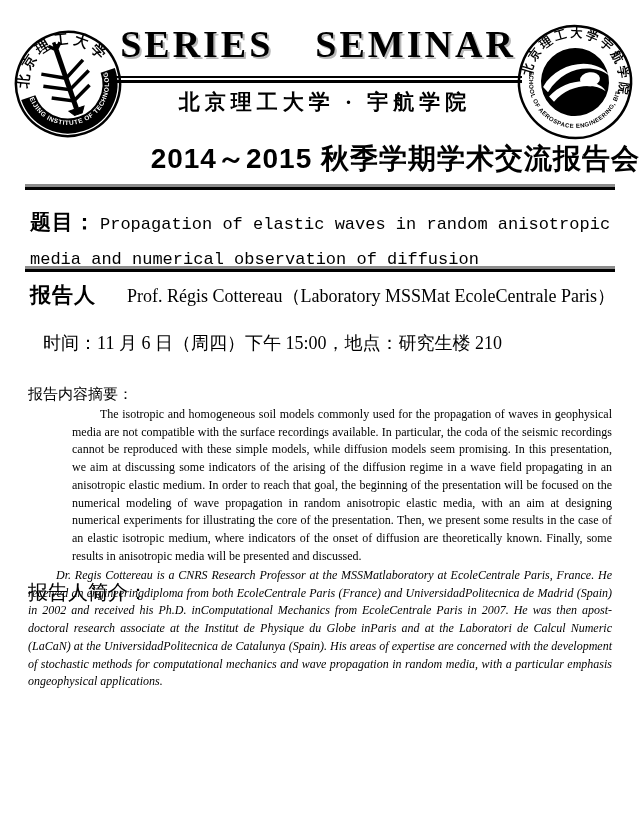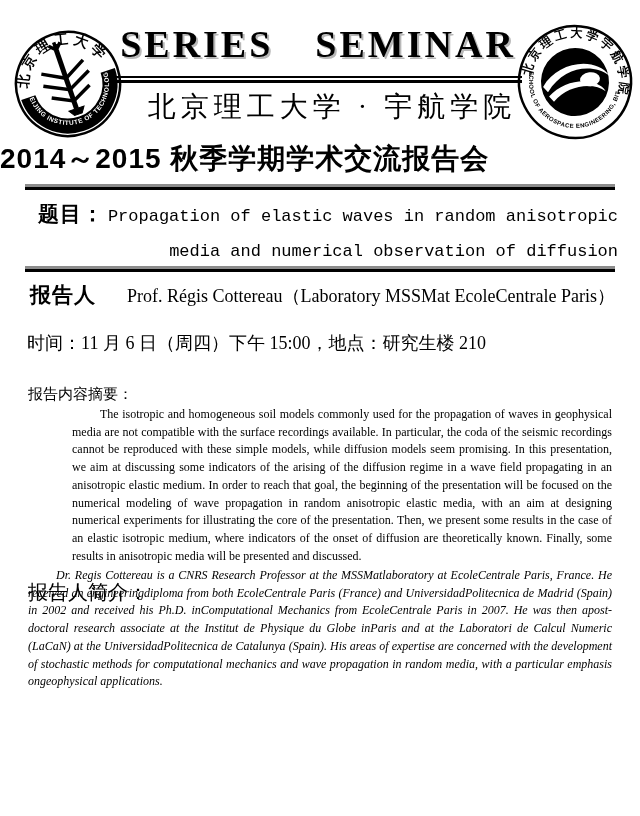--- a/index.html
+++ b/index.html
@@ -18,57 +18,57 @@
     font-family:"Liberation Serif", serif;font-weight:bold;
     font-size:38px;letter-spacing:3px;line-height:1.1;
     text-shadow:2px 2px 0 #b8b8b8;
     white-space:nowrap;
   }
   .double-rule{
     position:absolute;left:112px;width:410px;top:76px;
     height:2px;border-top:2px solid #000;border-bottom:3px solid #000;
   }
   .univ-line{
-    position:absolute;left:124px;width:416px;top:88px;
-    text-align:center;font-size:28px;letter-spacing:5px;
-    font-family:"Liberation Serif", serif;font-weight:400;
+    position:absolute;left:117px;width:416px;top:88px;
+    text-align:center;font-size:21px;letter-spacing:5px;
+    font-family:"Liberation Serif", serif;font-weight:700;
     white-space:nowrap;
   }
   .session-title{
-    position:absolute;left:0;width:640px;top:140px;text-align:left;
+    position:absolute;left:0;width:640px;top:140px;text-align:right;
     font-family:"Liberation Sans", sans-serif;font-weight:bold;
     font-size:28px;letter-spacing:1px;white-space:nowrap;
   }
   .rule-3d{
     position:absolute;left:25px;width:590px;height:6px;
     background:linear-gradient(to bottom,#8c8c8c 0 42%,#000 42% 100%);
   }
   .rule-3d.r1{top:184px;}
   .rule-3d.r2{top:266px;}
   
   .title-block{
-    position:absolute;left:30px;right:22px;top:197px;
-    line-height:34px;text-align:right;
+    position:absolute;left:30px;right:22px;top:205px;
+    line-height:34px;text-align:left;
   }
   .cn-label{
     font-family:"Liberation Sans", sans-serif;font-weight:bold;
     font-size:21px;letter-spacing:1px;
   }
   .mono-title{
     font-family:"Liberation Mono","DejaVu Sans Mono", monospace;
     font-size:17px;
   }
   .speaker-row{
     position:absolute;left:30px;right:20px;top:281px;white-space:nowrap;
   }
   .speaker-info{
     font-family:Liberation Serif, serif;font-size:18px;margin-left:27px;
   }
   .time-line{
-    position:absolute;left:0;width:513px;top:331px;text-align:center;
+    position:absolute;left:16px;width:513px;top:331px;text-align:center;
     font-family:"Liberation Serif", serif;font-size:18px;white-space:nowrap;
   }
   
   .sec-heading{
     position:absolute;left:28px;
     font-family:"Liberation Serif", serif;font-weight:normal;font-size:15px;
   }
   .h-abstract{top:385px;}
   .h-bio{top:556px;font-size:20px;margin-top:23px;}
   .sec-body{

